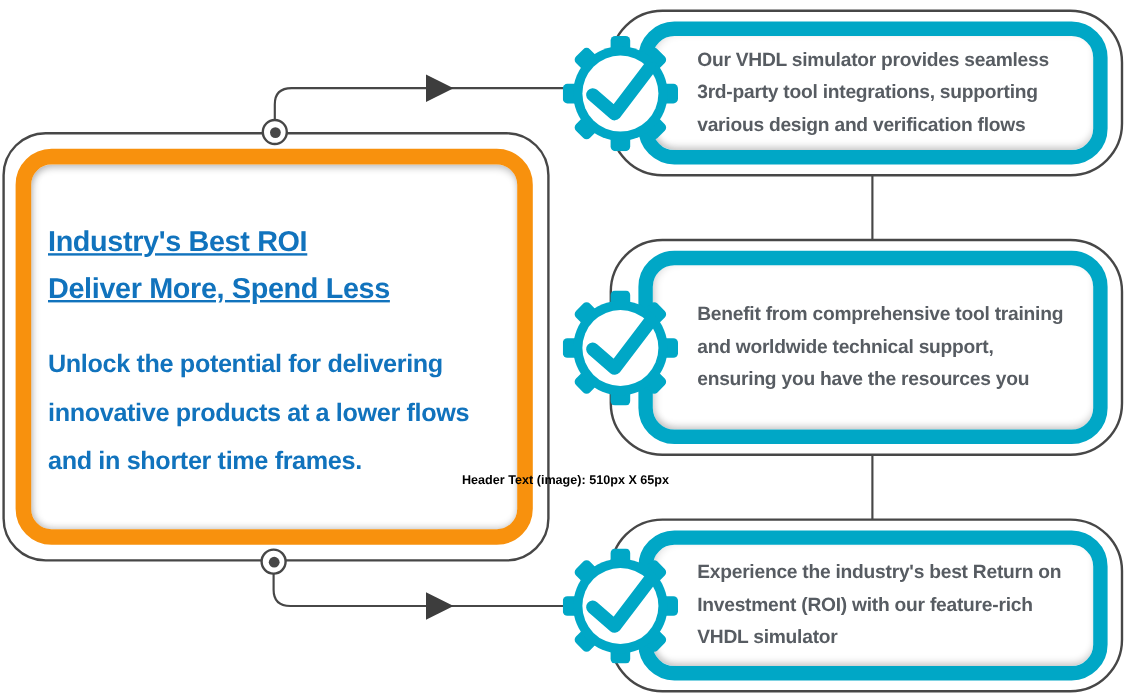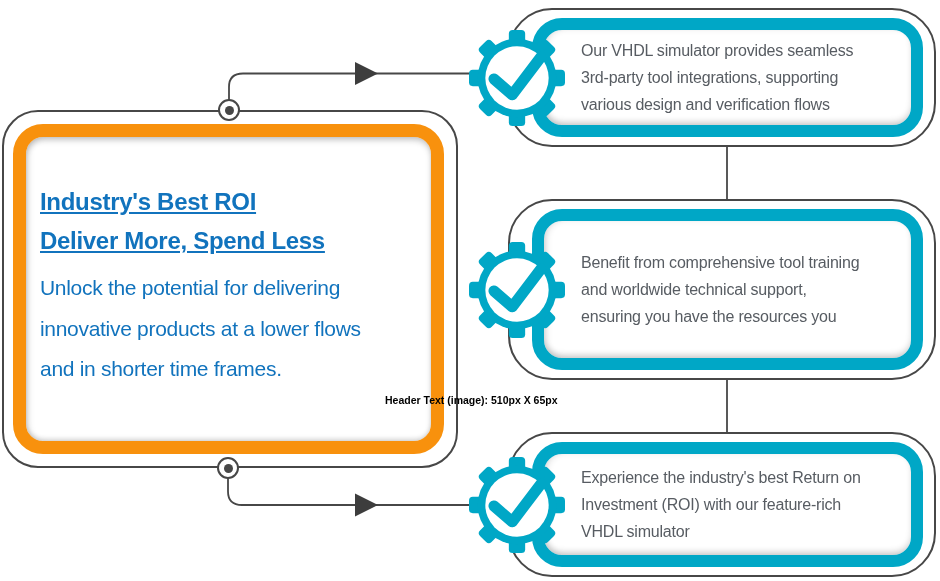--- a/index.html
+++ b/index.html
@@ -25,21 +25,21 @@
     box-shadow:inset 0 4px 6px -1px rgba(0,0,0,.22),
                inset 4px 0 6px -1px rgba(0,0,0,.10),
                inset 0 -3px 5px -1px rgba(0,0,0,.14);
   }
   .target-content{position:absolute;left:36px;top:70px;width:400px;z-index:3;}
   .headline{
     color:var(--blue,#1173bd);font-size:24px;font-weight:bold;line-height:39px;
     letter-spacing:-0.3px;white-space:nowrap;text-decoration:underline;
   }
   .subtext{
-    margin-top:8px;color:var(--blue,#1173bd);font-size:21px;font-weight:normal;
+    margin-top:24px;color:var(--blue,#1173bd);font-size:21px;font-weight:bold;
     line-height:40.5px;letter-spacing:-0.3px;white-space:nowrap;
   }
   .size-label{
     position:absolute;left:385px;top:394px;z-index:8;
     color:#000;font-size:10.5px;font-weight:bold;white-space:nowrap;
   }
   
   .node{
     position:absolute;width:22px;height:22px;border-radius:50%;
     background:#fff;border:2px solid var(--line,#474747);box-sizing:border-box;z-index:9;
@@ -62,21 +62,21 @@
   .card3{top:432px;height:145px;}
   .card-frame{
     position:absolute;inset:8px 11px 8px 22px;
     border:12px solid var(--teal,#00a7c6);border-radius:30px;background:#fff;
     box-sizing:border-box;display:flex;align-items:center;
     box-shadow:inset 0 -4px 6px -1px rgba(0,0,0,.18),
                inset 4px 0 6px -1px rgba(0,0,0,.10);
   }
   .card-text{
     padding-left:37px;color:var(--text_dark,#575c62);
-    font-size:16px;font-weight:normal;line-height:27px;letter-spacing:-0.2px;
+    font-size:16px;font-weight:bold;line-height:27px;letter-spacing:-0.2px;
     white-space:nowrap;
   }
   
   .gear{position:absolute;left:469px;width:96px;height:96px;z-index:7;}
   .gear svg{display:block;width:96px;height:96px;}
   .gear1{top:30px;}
   .gear2{top:242px;}
   .gear3{top:457px;}
   .defs-holder{position:absolute;width:0;height:0;overflow:hidden;}
 </style>

